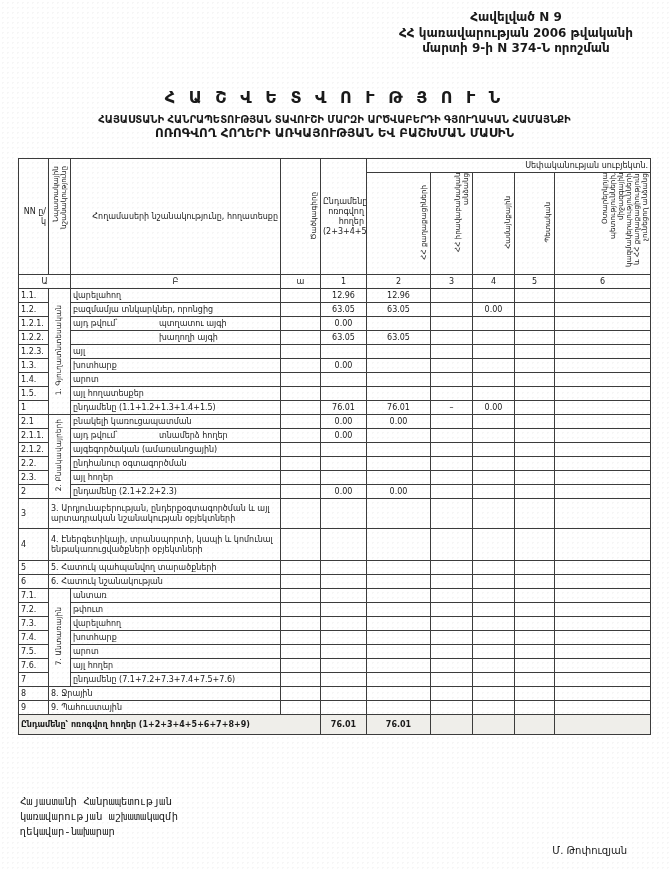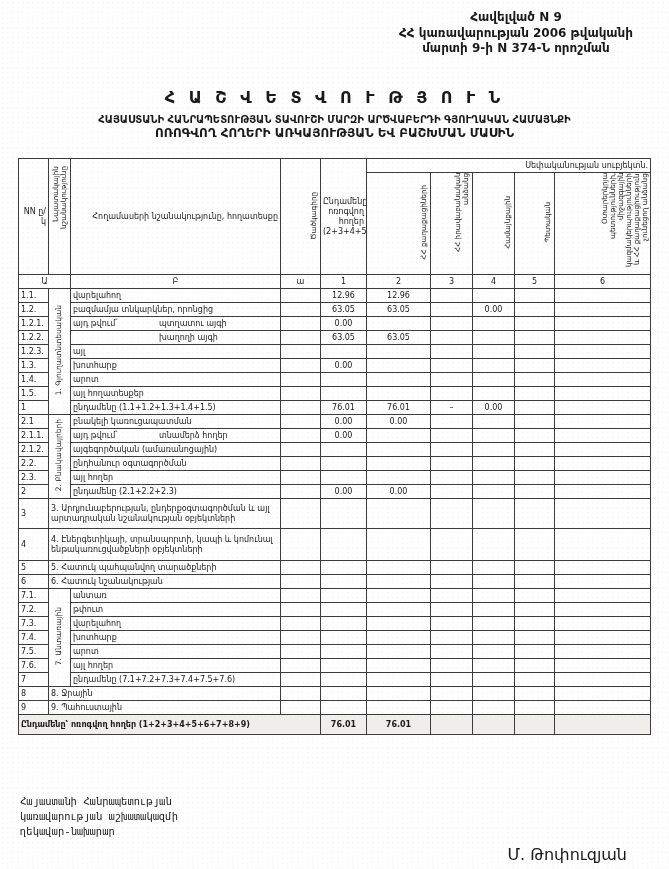--- a/index.html
+++ b/index.html
@@ -60,21 +60,21 @@
   .c-val{text-align:center;font-size:8px;}
   .sub-left{display:inline-block;width:86px;}
   .sub-right{display:inline-block;}
   tr.bold td{font-weight:bold;background:#efeeea;}
   .footer-left{
     position:absolute;left:20px;top:795px;
     font-size:10.5px;line-height:1.45;font-family:Liberation Mono, monospace;
   }
   .footer-right{
     position:absolute;right:42px;top:845px;
-    font-size:16px;
+    font-size:10px;
   }
 </style>
 </head>
 <body>
 
 <div class="page">
 
   <div class="annex">
     <div>Հավելված N 9</div>
     <div>ՀՀ կառավարության 2006 թվականի</div>

